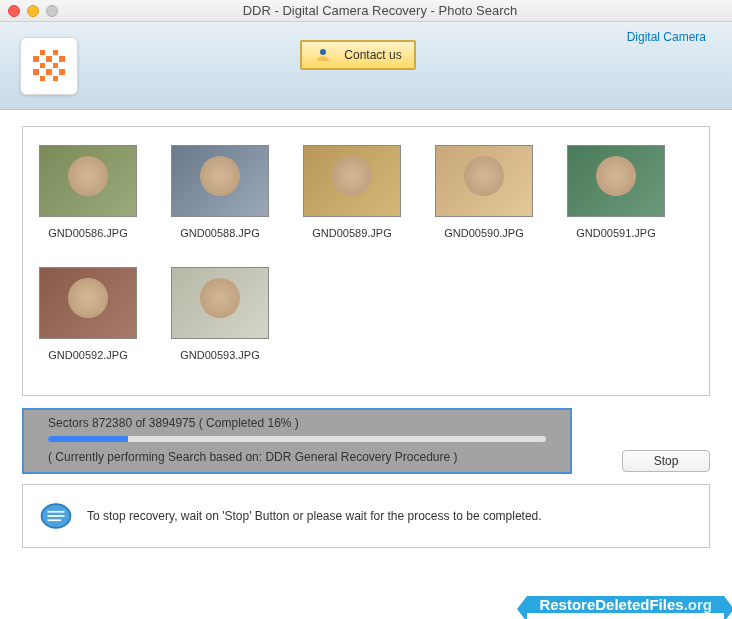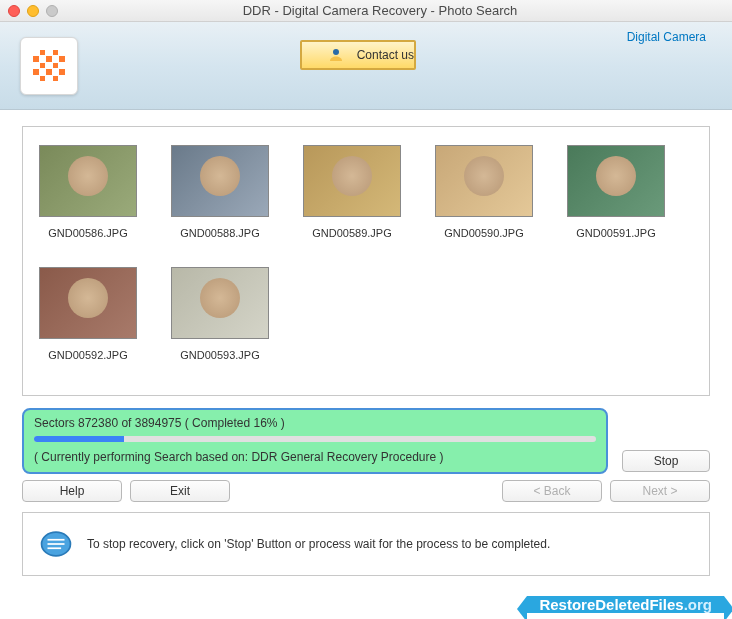--- a/index.html
+++ b/index.html
@@ -11,43 +11,43 @@
 .dot.red { background: #ff5f57; border: 0.5px solid #e14640; }
 .dot.yellow { background: #ffbd2e; border: 0.5px solid #e1a116; }
 .dot.green { background: #cacaca; border: 0.5px solid #b0b0b0; }
 .title { position: absolute; left: 0; right: 0; text-align: center; font-size: 13px; color: #4a4a4a; pointer-events: none; margin-left: 28px; }
 
 .header { height: 88px; background: linear-gradient(180deg, #e8f0f5 0%, #d5e5ef 50%, #c8dce8 100%); border-bottom: 1px solid #b8c8d2; display: flex; align-items: center; padding: 0 20px; position: relative; }
 .logo-box { width: 58px; height: 58px; background: #fff; border: 1px solid #d8d8d8; border-radius: 6px; box-shadow: 0 1px 3px rgba(0,0,0,0.15); display: flex; align-items: center; justify-content: center; }
 .logo-grid { width: 32px; height: 32px; display: grid; grid-template-columns: repeat(5,1fr); grid-template-rows: repeat(5,1fr); gap: 1px; }
 .logo-grid span { background: #ff7a2e; }
 .logo-grid span:nth-child(odd) { background: #fff; }
-.contact-btn { position: absolute; left: 300px; top: 18px; width: 116px; height: 30px; background: linear-gradient(#fff3c8, #ffd968); border: 2px solid #d4a840; border-radius: 2px; display: flex; align-items: center; justify-content: flex-end; gap: 12px; cursor: pointer; font-size: 12px; color: #333; font-weight: 500; }
+.contact-btn { position: absolute; left: 300px; top: 18px; width: 116px; height: 30px; background: linear-gradient(#fff3c8, #ffd968); border: 2px solid #d4a840; border-radius: 2px; display: flex; align-items: center; justify-content: center; gap: 12px; cursor: pointer; font-size: 12px; color: #333; font-weight: 500; }
 .contact-btn svg { width: 18px; height: 18px; }
 .brand { position: absolute; right: 26px; top: 10px; text-align: center; }
 .brand-ddr { font-size: 32px; font-weight: bold; color: #ff7a2e; letter-spacing: 2px; font-family: Arial Black, Arial, sans-serif; }
 .brand-sub { font-size: 12px; color: #0077c2; margin-top: -2px; }
 
 .content { padding: 16px 22px 10px; }
 .thumb-panel { border: 1px solid #c8c8c8; background: #fff; padding: 18px 16px 24px; height: 270px; overflow: hidden; }
 .thumb-grid { display: flex; flex-wrap: wrap; gap: 28px 34px; }
 .thumb-item { width: 98px; display: flex; flex-direction: column; align-items: center; gap: 10px; }
 .thumb-img { width: 98px; height: 72px; border: 1px solid #888; background: linear-gradient(135deg,#8a9a7a,#b8a890,#7a8a6a); display: flex; align-items: center; justify-content: center; position: relative; overflow: hidden; }
 .thumb-img::before { content: ""; position: absolute; width: 40px; height: 40px; border-radius: 50%; background: radial-gradient(circle,#d4b896,#b89876); top: 10px; }
 .thumb-label { font-size: 11px; color: #333; white-space: nowrap; }
 
 .progress-row { display: flex; gap: 14px; margin-top: 12px; align-items: stretch; }
-.progress-box { flex: 1; border: 2px solid #4a90d9; border-radius: 8px; padding: 6px 10px 8px; background: #86efac; }
+.progress-box { flex: 1; border: 2px solid #4a90d9; border-radius: 0; padding: 6px 24px 8px; background: #a3a3a3; }
 .progress-text { font-size: 12px; color: #333; margin-bottom: 6px; }
 .progress-bar { height: 6px; background: #e0e0e0; border-radius: 3px; overflow: hidden; margin-bottom: 8px; }
 .progress-fill { height: 100%; width: 16%; background: #3b82f6; }
 .search-text { font-size: 12px; color: #333; }
 .stop-btn { width: 88px; align-self: flex-end; margin-bottom: 2px; }
 
-.btn { height: 22px; background: linear-gradient(#fdfdfd,#f0f0f0); border: 1px solid #b8b8b8; border-radius: 4px; font-size: 12px; color: #333; cursor: pointer; padding: 0 24px; }
+.btn { height: 22px; background: linear-gradient(#fdfdfd,#f0f0f0); border: 1px solid #b8b8b8; border-radius: 4px; font-size: 12px; color: #333; cursor: pointer; padding: 0 24px; margin-left: 36px; }
 .btn:disabled { color: #b0b0b0; cursor: default; }
 
 .button-row { display: flex; gap: 8px; margin-top: 6px; }
 .button-row .btn { width: 100px; }
 .button-row .spacer { flex: 1; }
 
 .info-panel { border: 1px solid #c8c8c8; margin-top: 10px; padding: 14px 16px; display: flex; align-items: center; gap: 14px; }
 .info-icon { width: 34px; height: 34px; }
 .info-text { font-size: 12px; color: #333; }
 
@@ -149,34 +149,27 @@
     <div class="progress-box">
       <div class="progress-text">Sectors 872380 of 3894975   ( Completed 16% )</div>
       <div class="progress-bar">
           <div class="progress-fill" id="pfill" style="width: 16%;"></div>
         </div>
       <div class="search-text">( Currently performing Search based on: DDR General Recovery Procedure )</div>
     </div>
     <button class="btn stop-btn">Stop</button>
   </div>
 
-  <div class="button-row">
-    <button class="btn">Help</button>
-    <button class="btn">Exit</button>
-    <div class="spacer"></div>
-    <button class="btn" disabled="">&lt; Back</button>
-    <button class="btn" disabled="">Next &gt;</button>
-  </div>
 
   <div class="info-panel">
     <svg class="info-icon" viewBox="0 0 40 40">
       <ellipse cx="20" cy="20" rx="17" ry="14" fill="#4aa3e0" stroke="#2a7ab8" stroke-width="2"></ellipse>
       <line x1="10" y1="15" x2="30" y2="15" stroke="#fff" stroke-width="2"></line>
       <line x1="10" y1="20" x2="30" y2="20" stroke="#fff" stroke-width="2"></line>
       <line x1="10" y1="25" x2="26" y2="25" stroke="#fff" stroke-width="2"></line>
     </svg>
-    <div class="info-text">To stop recovery, click on 'Stop' Button or process wait for the process to be completed.</div>
+    <div class="info-text">To stop recovery, wait on 'Stop' Button or please wait for the process to be completed.</div>
   </div>
 </div>
 
 <div class="ribbon">
   <span>RestoreDeletedFiles</span><span class="org">.org</span>
 </div>
 
 </body></html>

